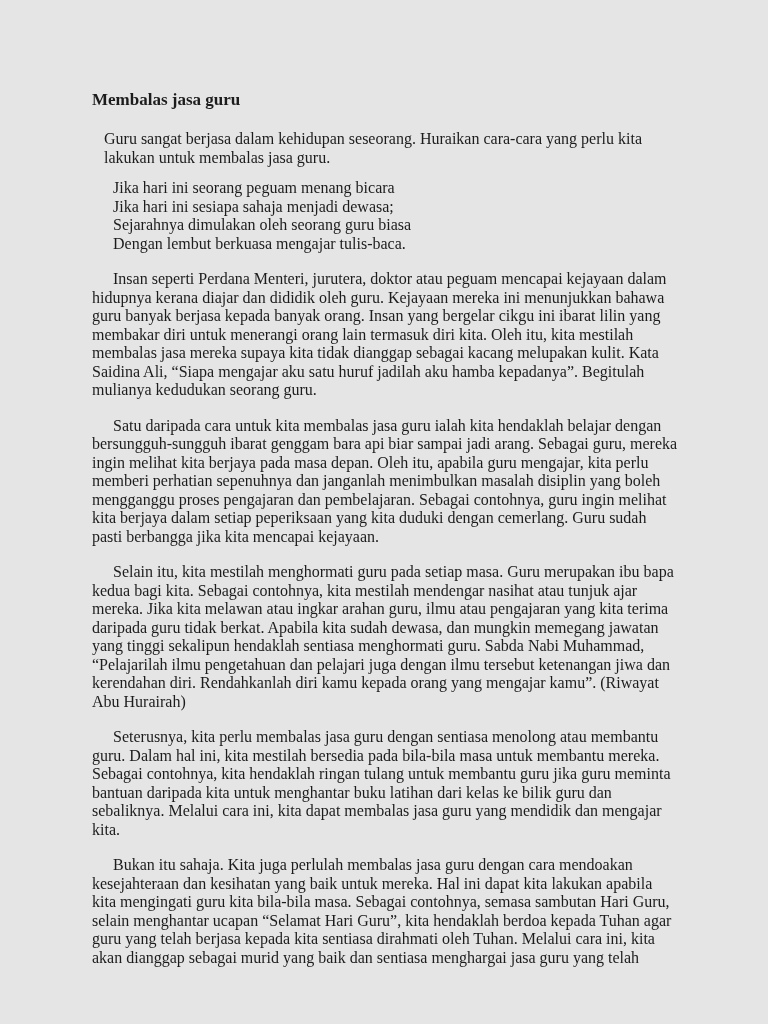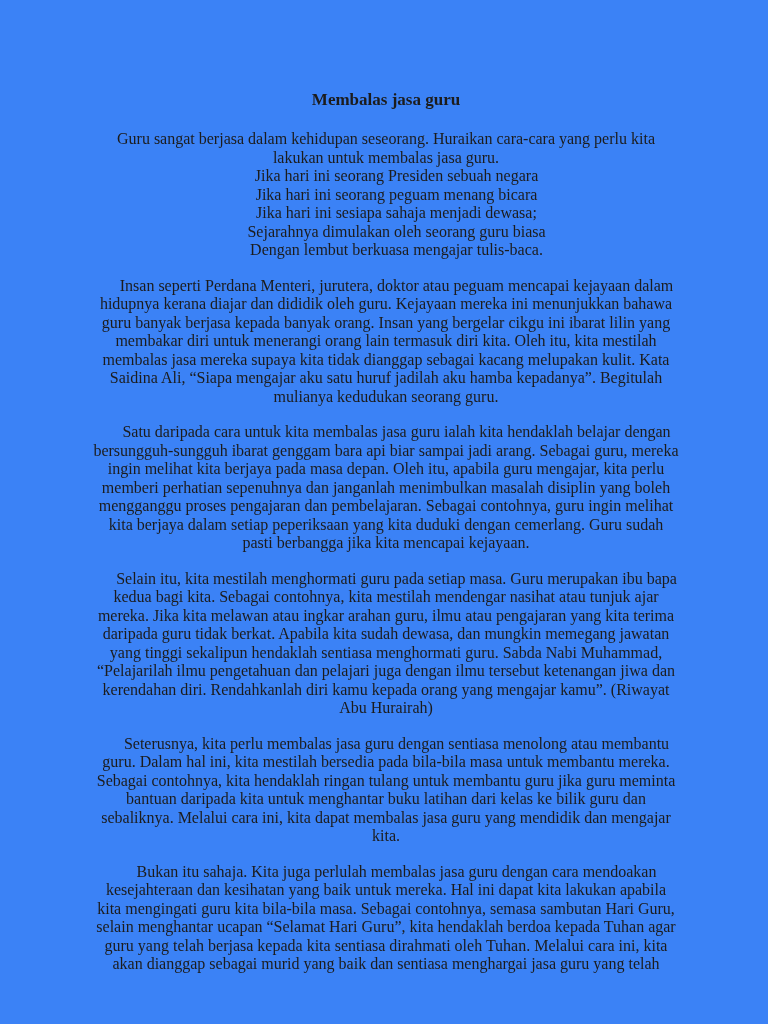--- a/index.html
+++ b/index.html
@@ -4,38 +4,38 @@
 <style>
   html, body {
     margin: 0;
     padding: 0;
     background: #ffffff;
   }
   .page {
     position: relative;
     width: 768px;
     height: 1024px;
-    background: #3b82f6;
+    background: #e5e5e5;
     box-sizing: border-box;
     padding: 90px 88px 0 92px;
     font-family: "Liberation Serif", "DejaVu Serif", serif;
     font-size: 16px;
     line-height: 18.5px;
     color: #1c1c1c;
     overflow: hidden;
-    text-align: center;
+    text-align: left;
   }
   .doc-title {
     font-size: 17px;
     font-weight: bold;
     line-height: 19px;
     margin: 0 0 21px 0;
   }
   .prompt {
-    margin: 0;
+    margin: 12px;
   }
   .poem {
     padding-left: 21px;
     margin: 0;
   }
   .poem-line {
     white-space: nowrap;
   }
   .body-para {
     margin: 17px 0 0 0;
@@ -45,21 +45,20 @@
 </head>
 <body>
 
 <div class="page">
 
   <h1 class="doc-title">Membalas jasa guru</h1>
 
   <p class="prompt">Guru sangat berjasa dalam kehidupan seseorang. Huraikan cara-cara yang perlu kita lakukan untuk membalas jasa guru.</p>
 
   <div class="poem">
-    <div class="poem-line">Jika hari ini seorang Presiden sebuah negara</div>
     <div class="poem-line">Jika hari ini seorang peguam menang bicara</div>
     <div class="poem-line">Jika hari ini sesiapa sahaja menjadi dewasa;</div>
     <div class="poem-line">Sejarahnya dimulakan oleh seorang guru biasa</div>
     <div class="poem-line">Dengan lembut berkuasa mengajar tulis-baca.</div>
   </div>
 
   <p class="body-para">Insan seperti Perdana Menteri, jurutera, doktor atau peguam mencapai kejayaan dalam hidupnya kerana diajar dan dididik oleh guru. Kejayaan mereka ini menunjukkan bahawa guru banyak berjasa kepada banyak orang. Insan yang bergelar cikgu ini ibarat lilin yang membakar diri untuk menerangi orang lain termasuk diri kita. Oleh itu, kita mestilah membalas jasa mereka supaya kita tidak dianggap sebagai kacang melupakan kulit. Kata Saidina Ali, “Siapa mengajar aku satu huruf jadilah aku hamba kepadanya”. Begitulah mulianya kedudukan seorang guru.</p>
   <p class="body-para">Satu daripada cara untuk kita membalas jasa guru ialah kita hendaklah belajar dengan bersungguh-sungguh ibarat genggam bara api biar sampai jadi arang. Sebagai guru, mereka ingin melihat kita berjaya pada masa depan. Oleh itu, apabila guru mengajar, kita perlu memberi perhatian sepenuhnya dan janganlah menimbulkan masalah disiplin yang boleh mengganggu proses pengajaran dan pembelajaran. Sebagai contohnya, guru ingin melihat kita berjaya dalam setiap peperiksaan yang kita duduki dengan cemerlang. Guru sudah pasti berbangga jika kita mencapai kejayaan.</p>
   <p class="body-para">Selain itu, kita mestilah menghormati guru pada setiap masa. Guru merupakan ibu bapa kedua bagi kita. Sebagai contohnya, kita mestilah mendengar nasihat atau tunjuk ajar mereka. Jika kita melawan atau ingkar arahan guru, ilmu atau pengajaran yang kita terima daripada guru tidak berkat. Apabila kita sudah dewasa, dan mungkin memegang jawatan yang tinggi sekalipun hendaklah sentiasa menghormati guru. Sabda Nabi Muhammad, “Pelajarilah ilmu pengetahuan dan pelajari juga dengan ilmu tersebut ketenangan jiwa dan kerendahan diri. Rendahkanlah diri kamu kepada orang yang mengajar kamu”. (Riwayat Abu Hurairah)</p>
   <p class="body-para">Seterusnya, kita perlu membalas jasa guru dengan sentiasa menolong atau membantu guru. Dalam hal ini, kita mestilah bersedia pada bila-bila masa untuk membantu mereka. Sebagai contohnya, kita hendaklah ringan tulang untuk membantu guru jika guru meminta bantuan daripada kita untuk menghantar buku latihan dari kelas ke bilik guru dan sebaliknya. Melalui cara ini, kita dapat membalas jasa guru yang mendidik dan mengajar kita.</p>

